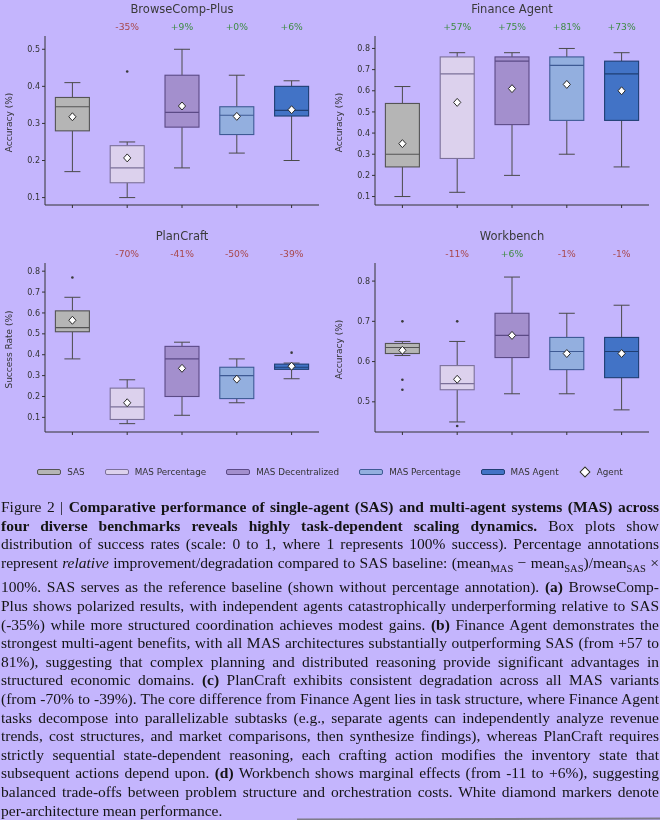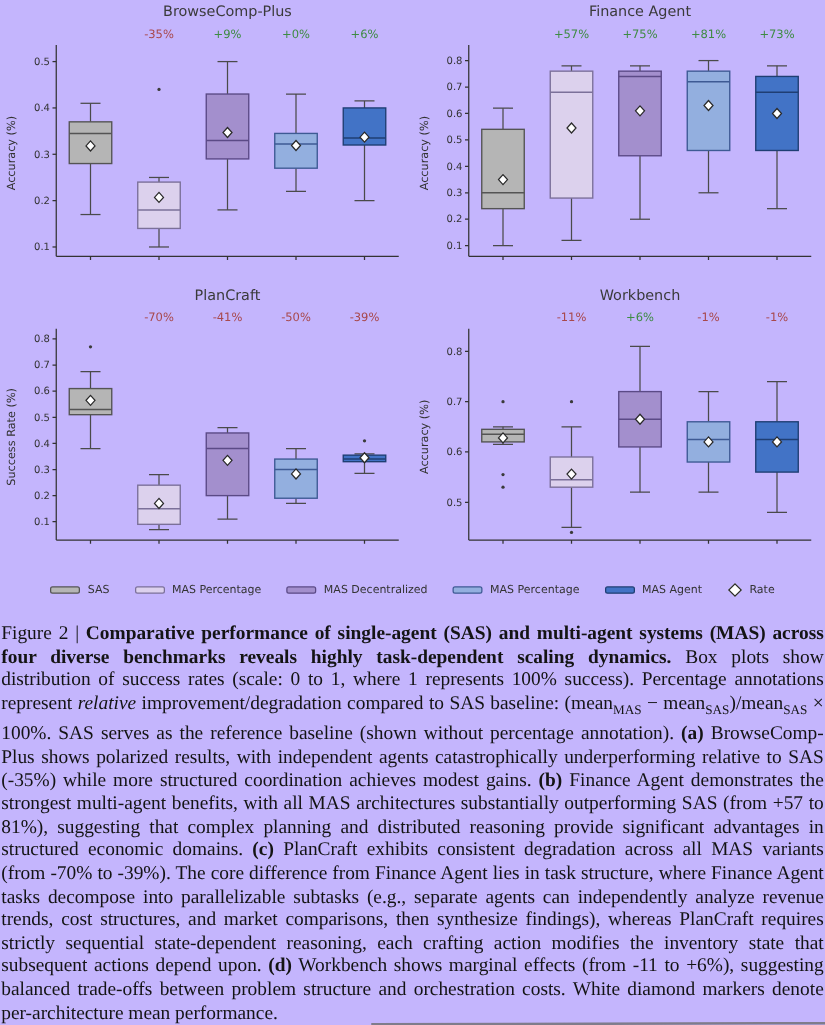--- a/index.html
+++ b/index.html
@@ -358,20 +358,20 @@
       <span class="lg-item">
         <span class="sw" style="background: rgb(147, 175, 223); border-color: rgb(62, 90, 148);"></span>
         <span>MAS Percentage</span>
       </span>
       <span class="lg-item">
         <span class="sw" style="background: rgb(66, 115, 198); border-color: rgb(31, 62, 115);"></span>
         <span>MAS Agent</span>
       </span>
       <span class="lg-item">
         <span class="diamond"></span>
-        <span>Rate</span>
+        <span>Agent</span>
       </span>
     </div>
 
   <div class="caption"><span>Figure 2 | </span><span class="b">Comparative performance of single-agent (SAS) and multi-agent systems (MAS) across four diverse benchmarks reveals highly task-dependent scaling dynamics.</span><span> Box plots show distribution of success rates (scale: 0 to 1, where 1 represents 100% success). Percentage annotations represent </span><span class="i">relative</span><span> improvement/degradation compared to SAS baseline: (mean</span><sub>MAS</sub><span> − mean</span><sub>SAS</sub><span>)/mean</span><sub>SAS</sub><span> × 100%. SAS serves as the reference baseline (shown without percentage annotation). </span><span class="b">(a)</span><span> BrowseComp-Plus shows polarized results, with independent agents catastrophically underperforming relative to SAS (-35%) while more structured coordination achieves modest gains. </span><span class="b">(b)</span><span> Finance Agent demonstrates the strongest multi-agent benefits, with all MAS architectures substantially outperforming SAS (from +57 to 81%), suggesting that complex planning and distributed reasoning provide significant advantages in structured economic domains. </span><span class="b">(c)</span><span> PlanCraft exhibits consistent degradation across all MAS variants (from -70% to -39%). The core difference from Finance Agent lies in task structure, where Finance Agent tasks decompose into parallelizable subtasks (e.g., separate agents can independently analyze revenue trends, cost structures, and market comparisons, then synthesize findings), whereas PlanCraft requires strictly sequential state-dependent reasoning, each crafting action modifies the inventory state that subsequent actions depend upon. </span><span class="b">(d)</span><span> Workbench shows marginal effects (from -11 to +6%), suggesting balanced trade-offs between problem structure and orchestration costs. White diamond markers denote per-architecture mean performance.</span></div>
 
   <div class="page-edge"></div>
 </div>
 
 </body></html>

